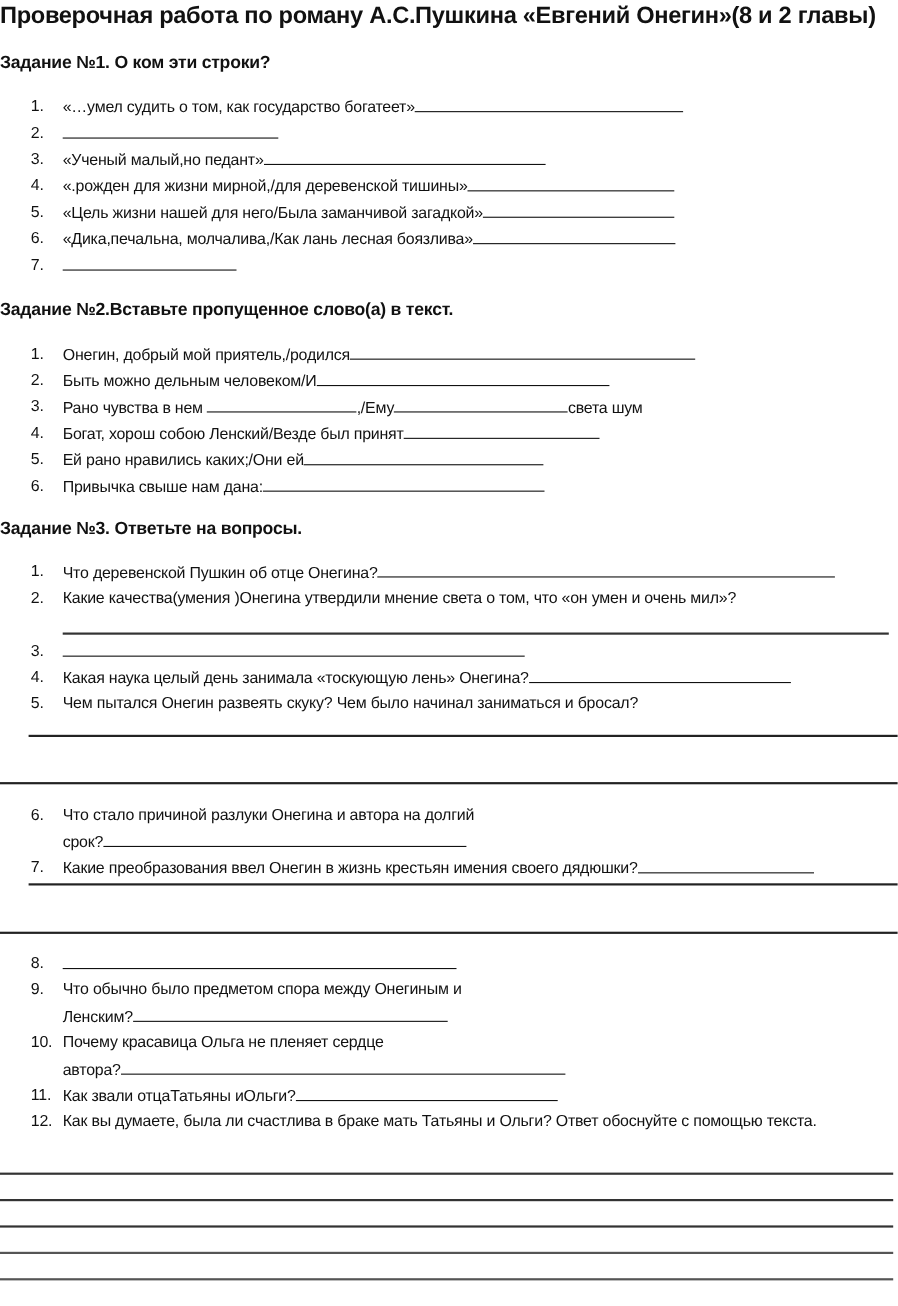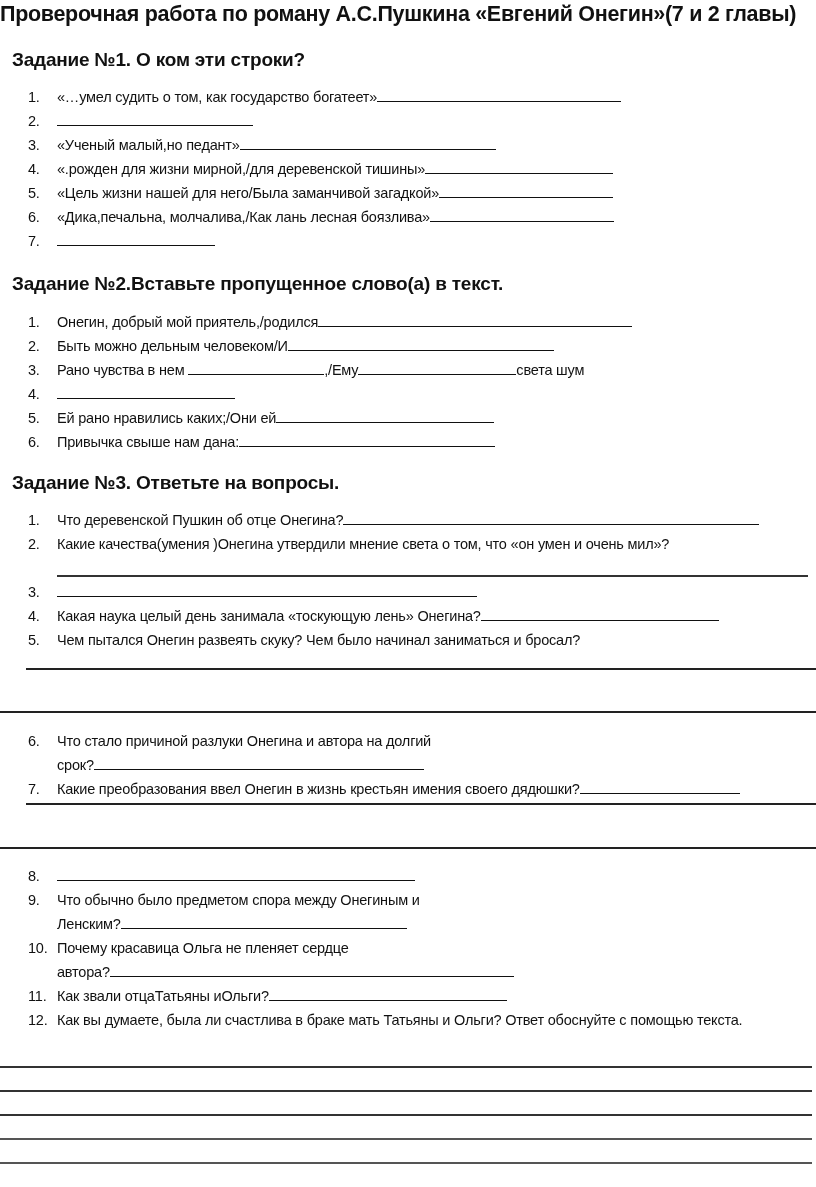--- a/index.html
+++ b/index.html
@@ -3,33 +3,33 @@
 <meta charset="utf-8">
 <style>
   html, body { margin: 0; padding: 0; background: #ffffff; }
   body {
     width: 816px; height: 1187px; position: relative; overflow: hidden;
     font-family: "Liberation Sans", "DejaVu Sans", sans-serif;
     color: #111;
   }
   .abs { position: absolute; white-space: nowrap; }
   .title { left: 0; top: 2px; font-size: 21.5px; font-weight: bold; letter-spacing: -0.3px; }
-  .task { left: 12px; font-size: 19px; font-weight: bold; letter-spacing: -0.2px; }
+  .task { left: 0; font-size: 16px; font-weight: bold; letter-spacing: -0.2px; }
   .item { font-size: 14.5px; letter-spacing: -0.2px; line-height: 20px; }
   .num { position: absolute; left: 28px; width: 24px; }
   .txt { position: absolute; left: 57px; }
   .blank { display: inline-block; border-bottom: 1.2px solid #111; height: 14px; vertical-align: baseline; }
   .rule { position: absolute; height: 2px; background: #222; }
   .rule.thin { height: 1.5px; background: #333; }
   .rule.grey { background: #555; }
 </style>
 </head>
 <body>
 
-<div class="abs title">Проверочная работа по роману А.С.Пушкина «Евгений Онегин»(7 и 2 главы)</div>
+<div class="abs title">Проверочная работа по роману А.С.Пушкина «Евгений Онегин»(8 и 2 главы)</div>
 
 <div class="abs task" style="top:49px">Задание №1. О ком эти строки?</div>
 
 <div class="abs item" style="top:87px;width:816px">
   <span class="num">1.</span>
   <span class="txt"><span>«…умел судить о том, как государство богатеет»</span><span class="blank" style="width:244px"></span></span>
 </div>
 <div class="abs item" style="top:111px;width:816px">
   <span class="num">2.</span>
   <span class="txt"><span class="blank" style="width:196px"></span></span>
@@ -64,21 +64,21 @@
 <div class="abs item" style="top:336px;width:816px">
   <span class="num">2.</span>
   <span class="txt"><span>Быть можно дельным человеком/И</span><span class="blank" style="width:266px"></span></span>
 </div>
 <div class="abs item" style="top:360px;width:816px">
   <span class="num">3.</span>
   <span class="txt"><span>Рано чувства в нем </span><span class="blank" style="width:136px"></span><span>,/Ему</span><span class="blank" style="width:158px"></span><span>света шум</span></span>
 </div>
 <div class="abs item" style="top:384px;width:816px">
   <span class="num">4.</span>
-  <span class="txt"><span class="blank" style="width:178px"></span></span>
+  <span class="txt"><span>Богат, хорош собою Ленский/Везде был принят</span><span class="blank" style="width:178px"></span></span>
 </div>
 <div class="abs item" style="top:408px;width:816px">
   <span class="num">5.</span>
   <span class="txt"><span>Ей рано нравились каких;/Они ей</span><span class="blank" style="width:218px"></span></span>
 </div>
 <div class="abs item" style="top:432px;width:816px">
   <span class="num">6.</span>
   <span class="txt"><span>Привычка свыше нам дана:</span><span class="blank" style="width:256px"></span></span>
 </div>
 

